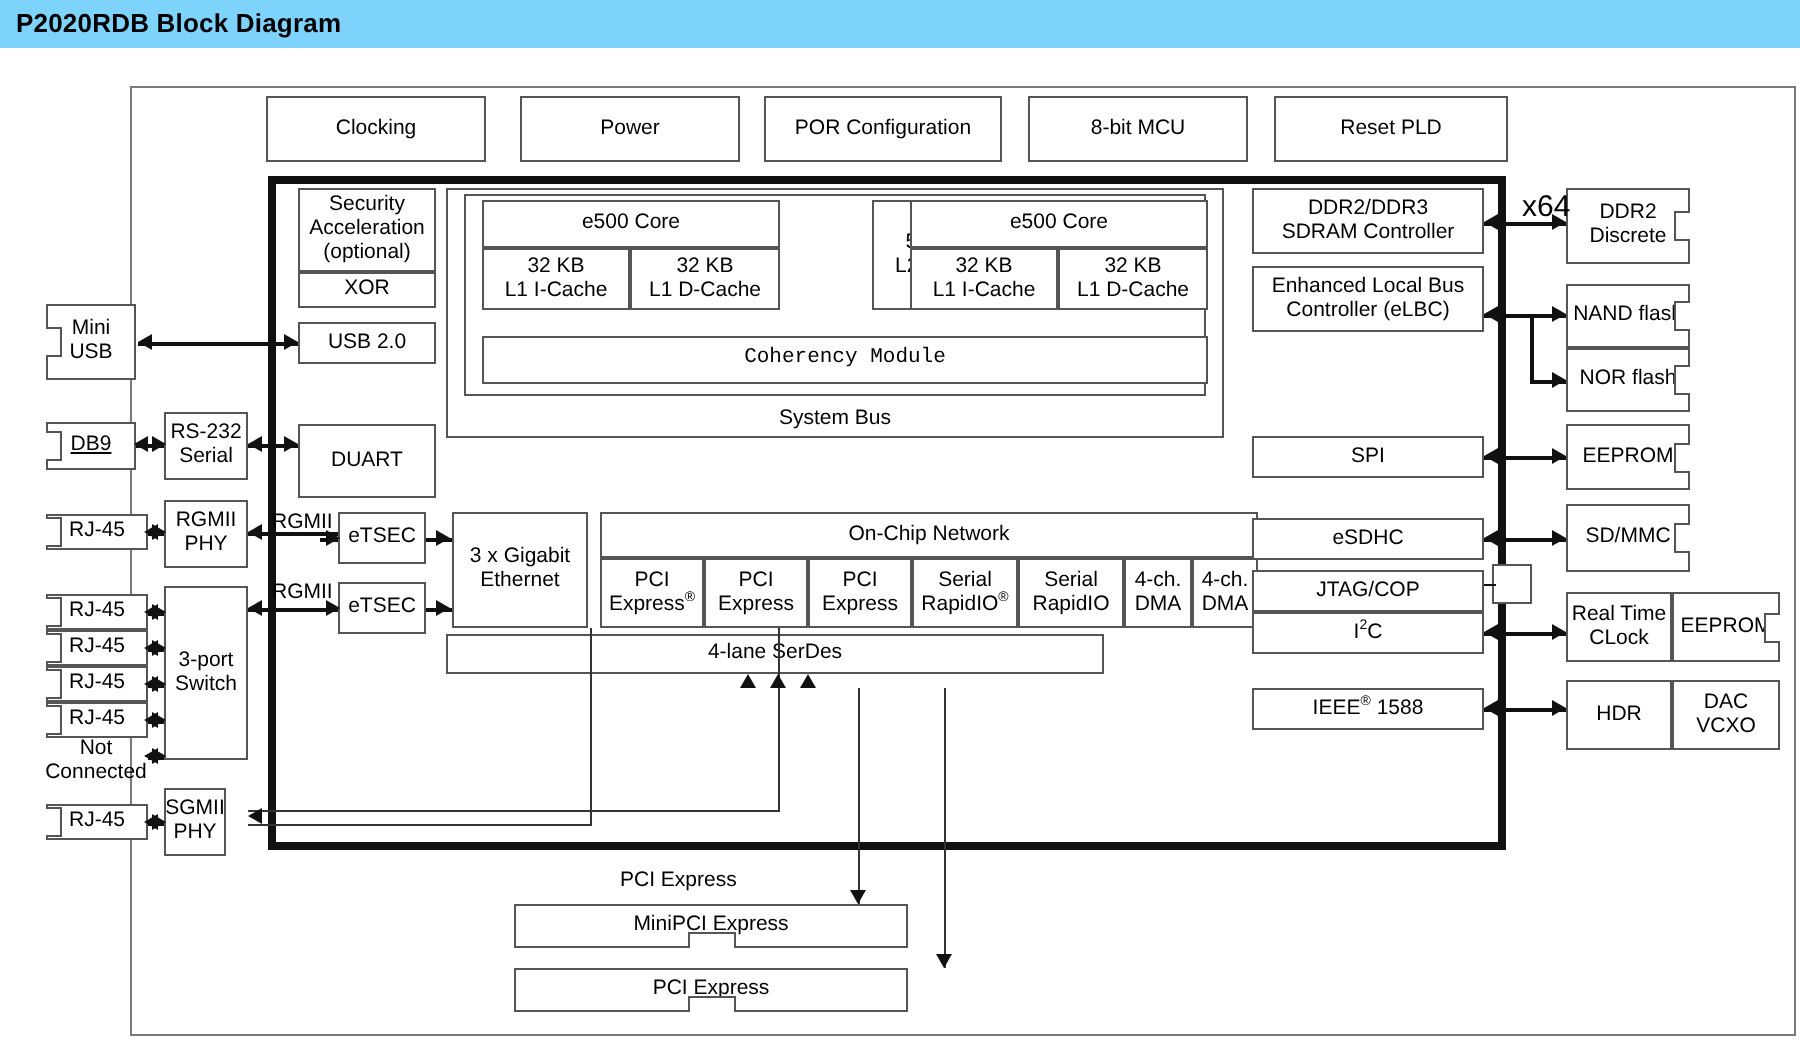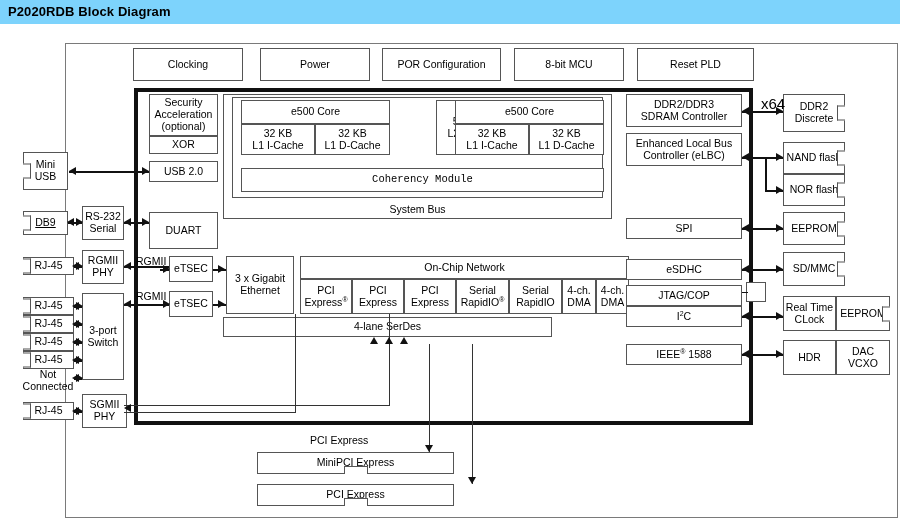--- a/index.html
+++ b/index.html
@@ -316,21 +316,21 @@
   <span>Serial</span>
 </div>
 <div class="box" style="left:82px;top:250px;width:42px;height:34px;flex-direction:column;">
   <span>RGMII</span>
   <span>PHY</span>
 </div>
 <div class="box" style="left:82px;top:293px;width:42px;height:87px;flex-direction:column;">
   <span>3-port</span>
   <span>Switch</span>
 </div>
-<div class="box" style="left:82px;top:394px;width:45px;height:34px;flex-direction:column;">
+<div class="box" style="left:82px;top:394px;width:31px;height:34px;flex-direction:column;">
   <span>SGMII</span>
   <span>PHY</span>
 </div>
 
 <div class="lbl" style="left:310px;top:435px;">PCI Express</div>
 <div class="box notch-b" style="left:257px;top:452px;width:197px;height:22px;">
   <span>MiniPCI Express</span>
 </div>
 <div class="box notch-b" style="left:257px;top:484px;width:197px;height:22px;">
   <span>PCI Express</span>

